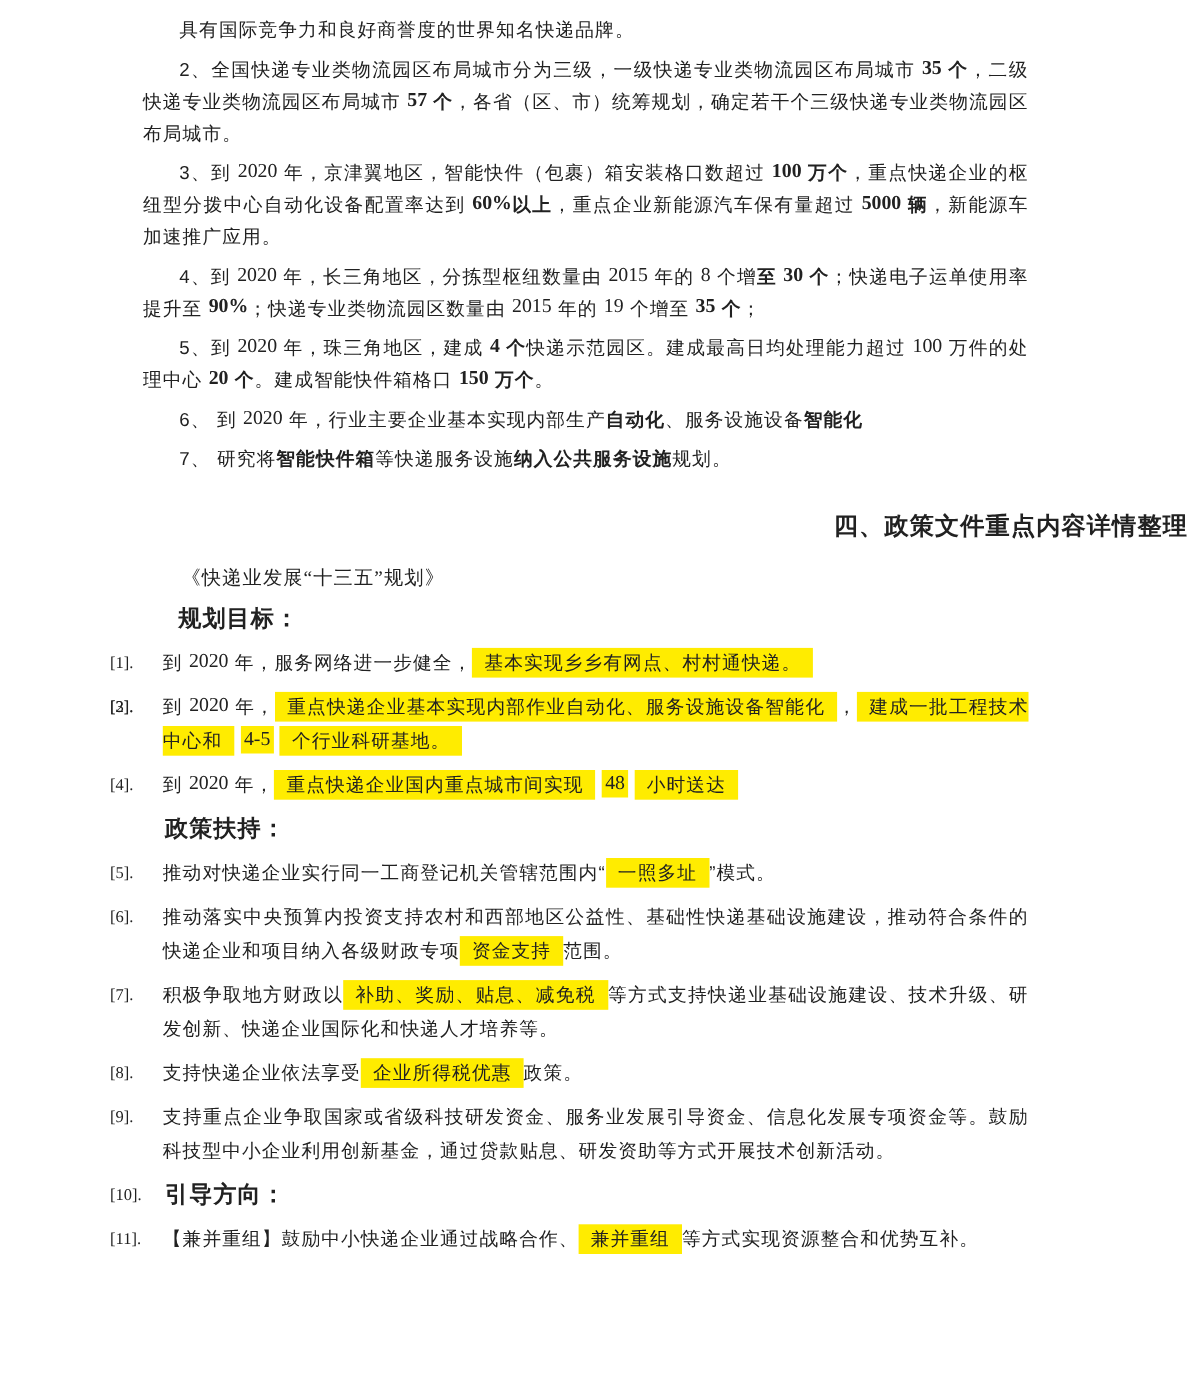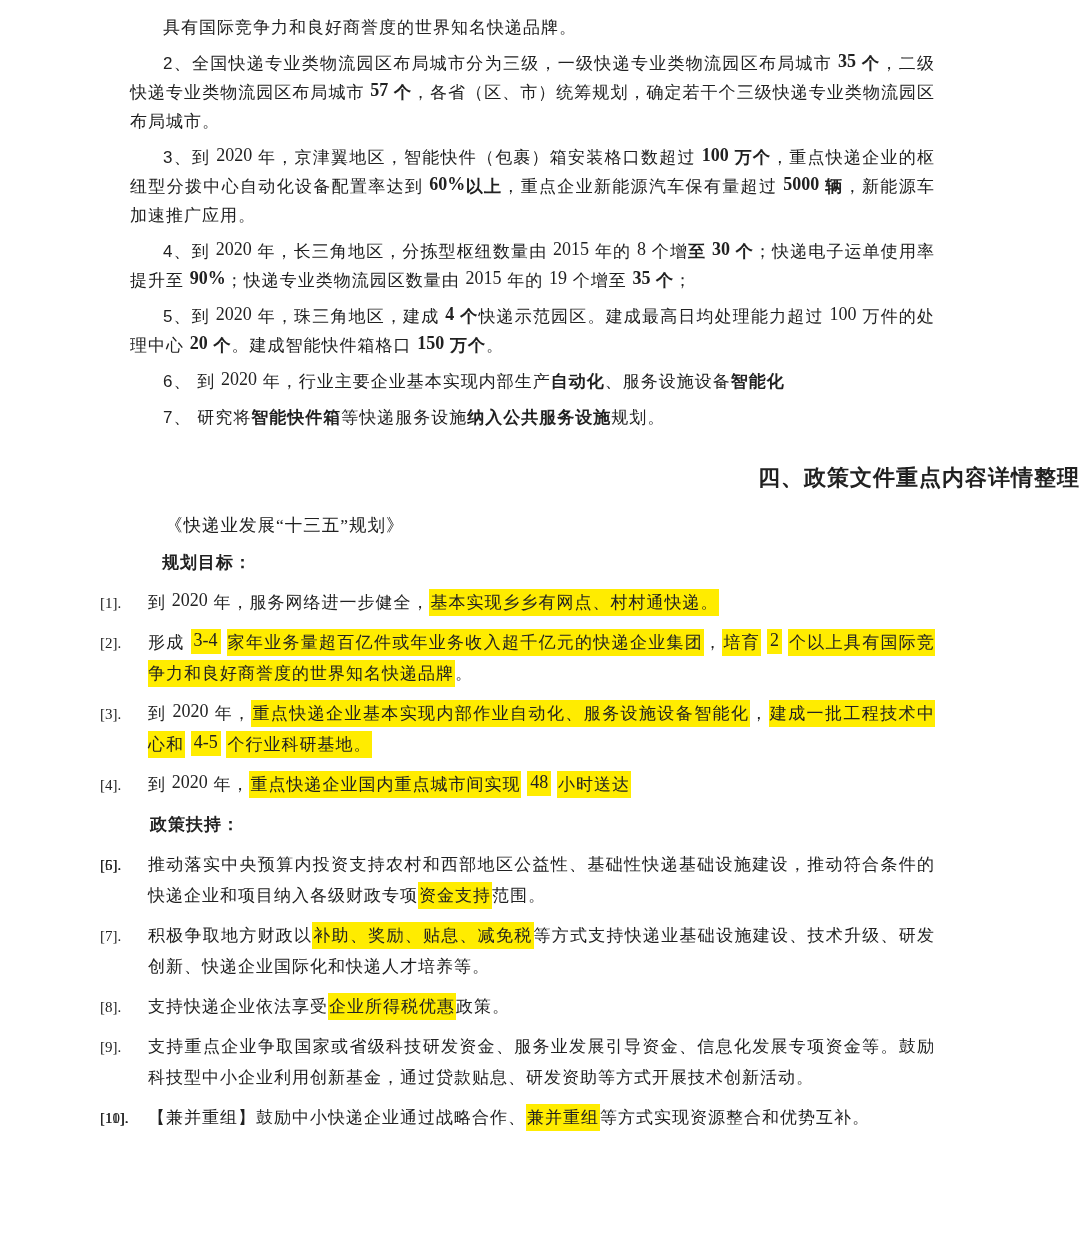--- a/index.html
+++ b/index.html
@@ -39,21 +39,21 @@
   .doc-title{
     margin:0 0 7px 165px;
     font-size:17.5px;
     line-height:30px;
     letter-spacing:1px;
     font-family:"Liberation Serif","DejaVu Serif",serif;
   }
   
   .sub-h{
     margin:0 0 9px 150px;
-    font-size:17px;
+    font-size:21px;
     line-height:31px;
     font-weight:bold;
     letter-spacing:1px;
   }
   .sub-h.indent-a{margin-left:162px;}
 
   
   .num-item{
     position:relative;
     margin:0 145px 9px 148px;
@@ -64,21 +64,21 @@
   }
   .num-item .marker{
     position:absolute;
     left:-48px;top:1px;
     font-family:"Liberation Serif","DejaVu Serif",serif;
     font-size:15px;
     letter-spacing:0;
   }
 
   .bold{font-weight:bold;}
-  .hl{background:var(--hl);padding:4px 1px;}
+  .hl{background:var(--hl);padding:4px 11px;}
   .num{
     font-family:"Liberation Serif","DejaVu Serif",serif;
     font-size:18px;
     letter-spacing:0;
     position:relative;
     top:-2px;
     line-height:0;
   }
   .hl.num{padding:1px 3px 4px;}
 </style>
@@ -90,24 +90,25 @@
     <div class="p-top">2、全国快递专业类物流园区布局城市分为三级，一级快递专业类物流园区布局城市 <span class="bold num">35</span><span class="bold"> 个</span>，二级快递专业类物流园区布局城市 <span class="bold num">57</span><span class="bold"> 个</span>，各省（区、市）统筹规划，确定若干个三级快递专业类物流园区布局城市。</div>
     <div class="p-top">3、到 <span class="num">2020</span> 年，京津翼地区，智能快件（包裹）箱安装格口数超过 <span class="bold num">100</span><span class="bold"> 万个</span>，重点快递企业的枢纽型分拨中心自动化设备配置率达到 <span class="bold num">60%</span><span class="bold">以上</span>，重点企业新能源汽车保有量超过 <span class="bold num">5000</span><span class="bold"> 辆</span>，新能源车加速推广应用。</div>
     <div class="p-top">4、到 <span class="num">2020</span> 年，长三角地区，分拣型枢纽数量由 <span class="num">2015</span> 年的 <span class="num">8</span> 个增<span class="bold">至 </span><span class="bold num">30</span><span class="bold"> 个</span>；快递电子运单使用率提升至 <span class="bold num">90%</span>；快递专业类物流园区数量由 <span class="num">2015</span> 年的 <span class="num">19</span> 个增至 <span class="bold num">35</span><span class="bold"> 个</span>；</div>
     <div class="p-top">5、到 <span class="num">2020</span> 年，珠三角地区，建成 <span class="bold num">4</span><span class="bold"> 个</span>快递示范园区。建成最高日均处理能力超过 <span class="num">100</span> 万件的处理中心 <span class="bold num">20</span><span class="bold"> 个</span>。建成智能快件箱格口 <span class="bold num">150</span><span class="bold"> 万个</span>。</div>
     <div class="p-top">6、 到 <span class="num">2020</span> 年，行业主要企业基本实现内部生产<span class="bold">自动化</span>、服务设施设备<span class="bold">智能化</span></div>
     <div class="p-top">7、 研究将<span class="bold">智能快件箱</span>等快递服务设施<span class="bold">纳入公共服务设施</span>规划。</div>
     <div class="h1">四、政策文件重点内容详情整理</div>
     <div class="doc-title">《快递业发展“十三五”规划》</div>
     <div class="sub-h indent-a">规划目标：</div>
     <div class="num-item"><span class="marker">[1].</span><span class="content">到 <span class="num">2020</span> 年，服务网络进一步健全，<span class="hl">基本实现乡乡有网点、村村通快递。</span></span></div>
-    <div class="num-item"><span class="marker">[2].</span><span class="content">形成 <span class="hl num">3-4</span> <span class="hl">家年业务量超百亿件或年业务收入超千亿元的快递企业集团</span>，<span class="hl">培育</span> <span class="hl num">2</span> <span class="hl">个以上具有国际竞争力和良好商誉度的世界知名快递品牌</span>。</span></div>
+    <div class="num-item"><span class="marker">[2].</span></div>
     <div class="num-item"><span class="marker">[3].</span><span class="content">到 <span class="num">2020</span> 年，<span class="hl">重点快递企业基本实现内部作业自动化、服务设施设备智能化</span>，<span class="hl">建成一批工程技术中心和</span> <span class="hl num">4-5</span> <span class="hl">个行业科研基地。</span></span></div>
     <div class="num-item"><span class="marker">[4].</span><span class="content">到 <span class="num">2020</span> 年，<span class="hl">重点快递企业国内重点城市间实现</span> <span class="hl num">48</span> <span class="hl">小时送达</span></span></div>
     <div class="sub-h">政策扶持：</div>
-    <div class="num-item"><span class="marker">[5].</span></div>
+    <div class="num-item"><span class="marker">[5].</span><span class="content">推动对快递企业实行同一工商登记机关管辖范围内“<span class="hl">一照多址</span>”模式。</span></div>
     <div class="num-item"><span class="marker">[6].</span><span class="content">推动落实中央预算内投资支持农村和西部地区公益性、基础性快递基础设施建设，推动符合条件的快递企业和项目纳入各级财政专项<span class="hl">资金支持</span>范围。</span></div>
     <div class="num-item"><span class="marker">[7].</span><span class="content">积极争取地方财政以<span class="hl">补助、奖励、贴息、减免税</span>等方式支持快递业基础设施建设、技术升级、研发创新、快递企业国际化和快递人才培养等。</span></div>
     <div class="num-item"><span class="marker">[8].</span><span class="content">支持快递企业依法享受<span class="hl">企业所得税优惠</span>政策。</span></div>
     <div class="num-item"><span class="marker">[9].</span><span class="content">支持重点企业争取国家或省级科技研发资金、服务业发展引导资金、信息化发展专项资金等。鼓励科技型中小企业利用创新基金，通过贷款贴息、研发资助等方式开展技术创新活动。</span></div>
     <div class="num-item"><span class="marker">[10].</span></div>
+    <div class="sub-h">引导方向：</div>
     <div class="num-item"><span class="marker">[11].</span><span class="content">【兼并重组】鼓励中小快递企业通过战略合作、<span class="hl">兼并重组</span>等方式实现资源整合和优势互补。</span></div>
   </main>
 
 </body></html>

